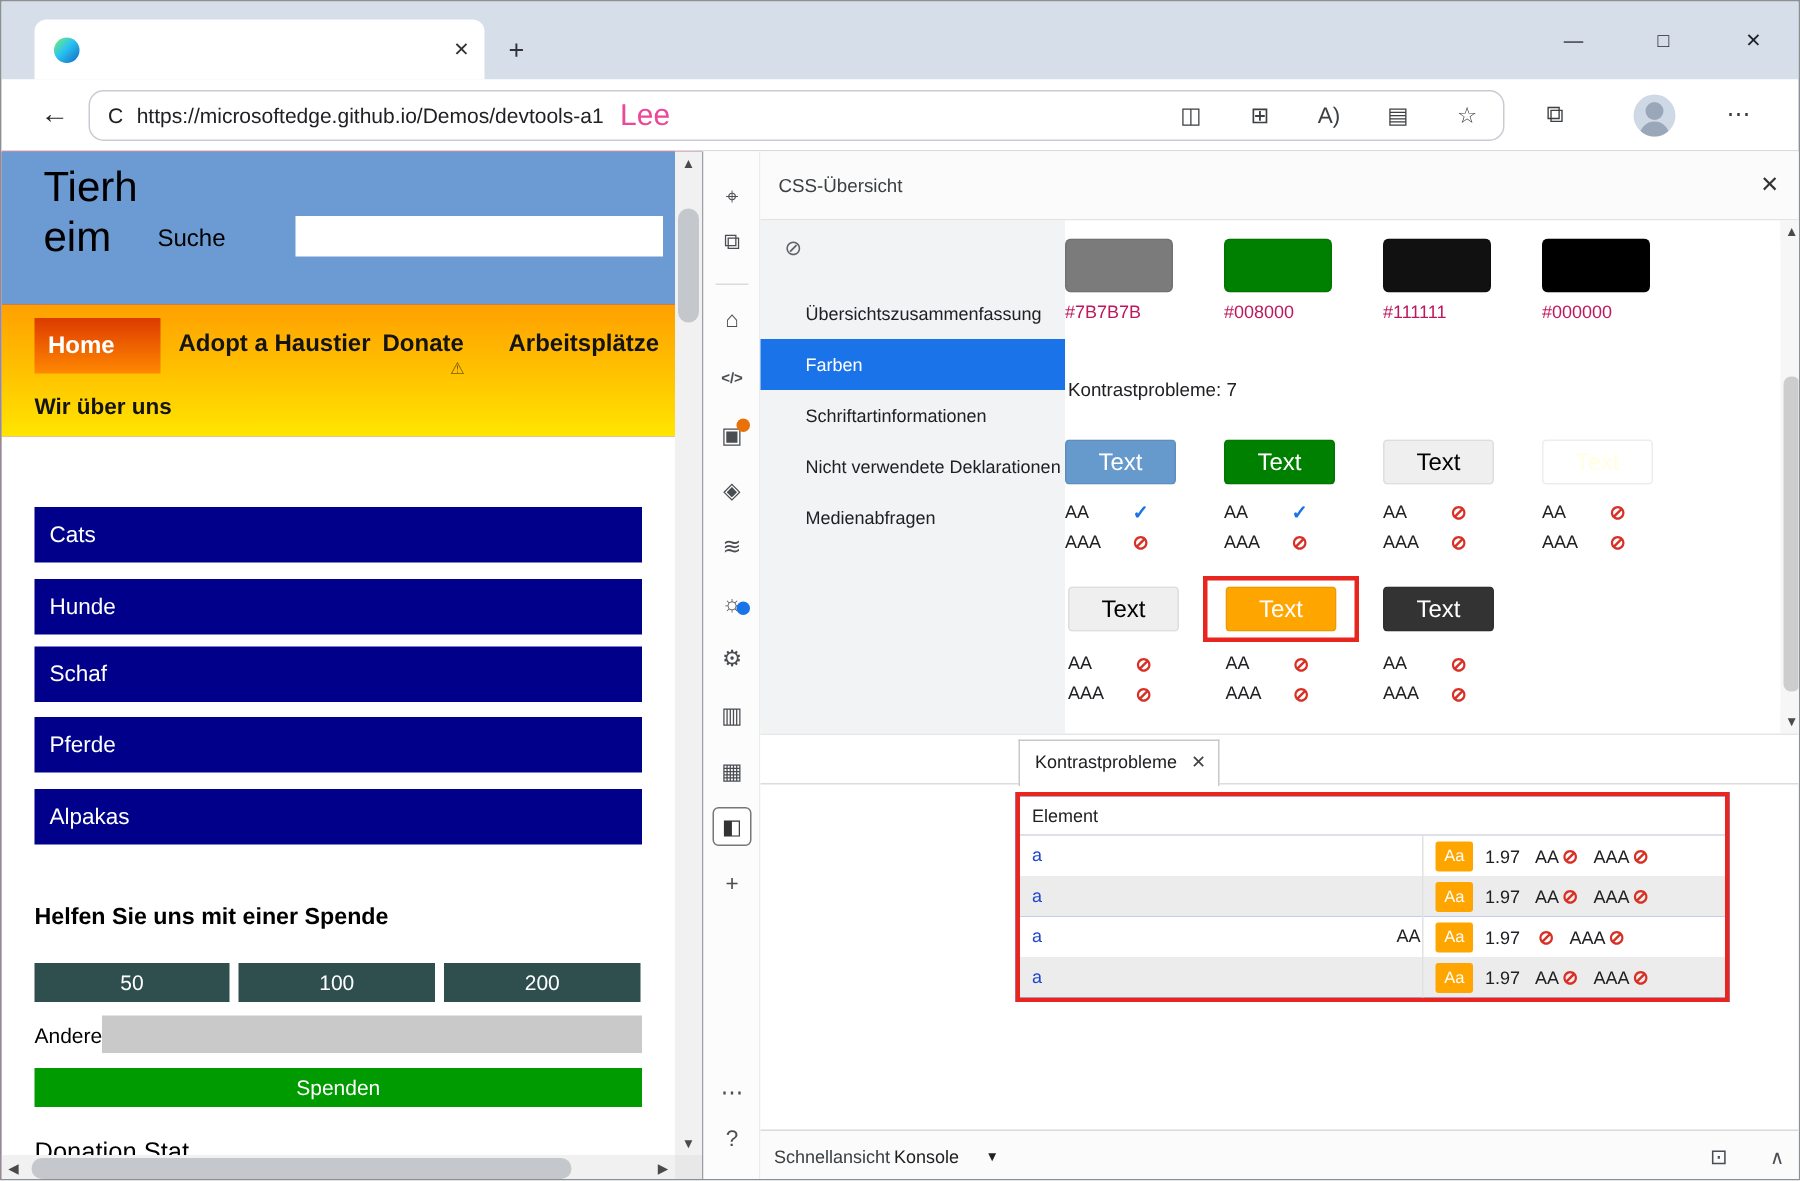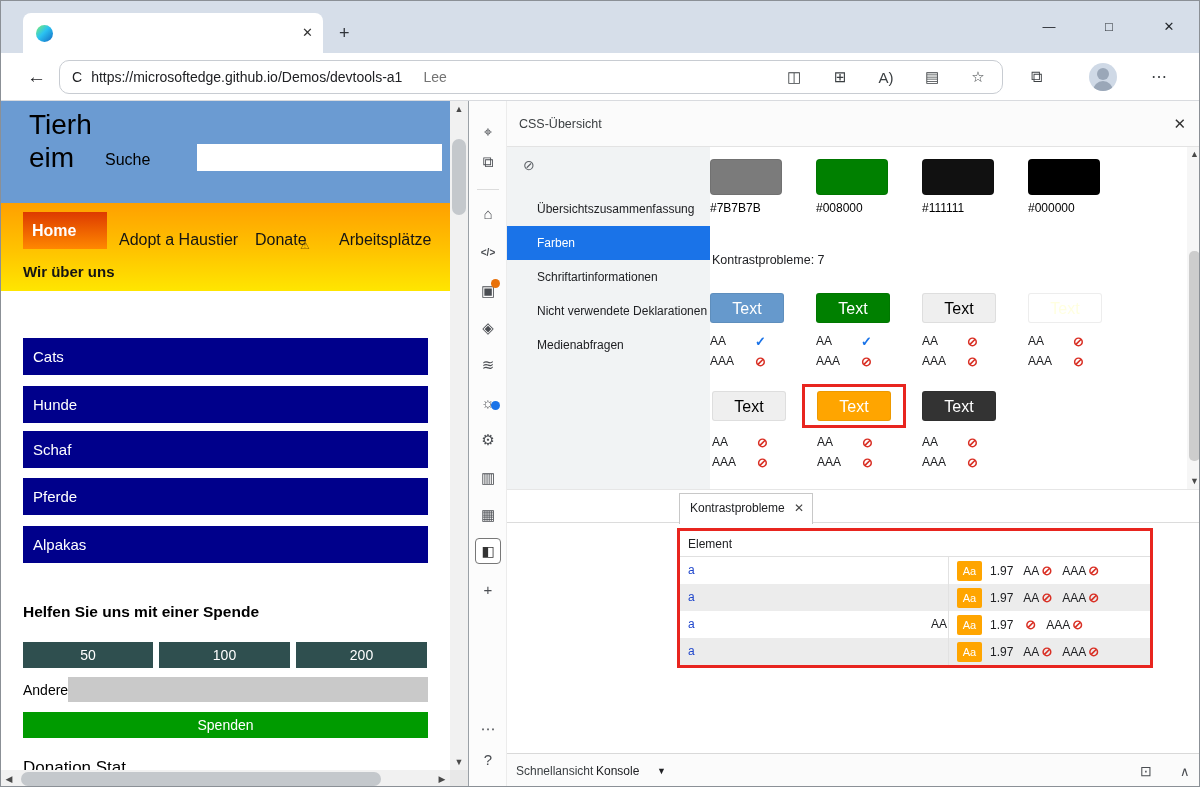--- a/index.html
+++ b/index.html
@@ -14,37 +14,37 @@
 #favicon{left:13px;top:12px;width:17px;height:17px;border-radius:50%;background:linear-gradient(135deg,#7df06a 0%,#2bc3f2 45%,#1267c2 100%)}
 #tabtitle{left:40px;top:0;height:40px;line-height:40px;font-size:12.5px;color:#1f2328;white-space:nowrap;overflow:hidden;width:232px}
 #tabclose{right:10px;top:0;height:40px;line-height:40px;font-size:13px;color:#333}
 #newtab{left:338px;top:12px;height:40px;line-height:40px;font-size:18px;color:#30343a}
 .winctl{top:0;height:52px;line-height:52px;width:44px;text-align:center;font-size:13px;color:#1f2328;cursor:default}
 #addressbar{left:0;top:52px;width:100%;height:48px;background:#fff;border-bottom:1px solid #d9dbdf}
 #backbtn{left:26px;top:0;height:48px;line-height:48px;font-size:19px;color:#202124}
 #urlbox{left:58px;top:7px;width:944px;height:34px;border:1px solid #c8ccd2;border-radius:10px;background:#fff;display:flex;align-items:center;padding:0 12px}
 #reload{font-size:14px;color:#202124;margin-right:9px}
 #urltext{font-size:14px;color:#202124;white-space:nowrap}
-#urlsuffix{font-size:14px;color:#737373;margin-left:21px}
+#urlsuffix{font-size:20px;color:#ec4899;margin-left:11px}
 #urlspacer{flex:1}
 .urlicon{font-size:15px;color:#3c4043;width:24px;text-align:center;margin-left:22px}
 .baricon{top:0;height:48px;line-height:48px;font-size:16px;color:#3c4043}
 #avatar{left:1088px;top:10px;width:28px;height:28px;border-radius:50%;background:#cfd9e6;overflow:hidden}
 #avatar i{position:absolute;left:8px;top:5px;width:12px;height:12px;border-radius:50%;background:#9aa7b8}
 #avatar b{position:absolute;left:4px;top:18px;width:20px;height:12px;border-radius:10px 10px 0 0;background:#9aa7b8}
 
 
 #webpage{left:0;top:100px;width:467px;height:687px;background:#be185d;overflow:hidden}
 #siteheader{left:0;top:0;width:449px;height:102px;background:#6b9bd2}
 #sitetitle{left:28px;top:7px;font-size:28px;line-height:33px;color:#000}
 #suche{left:104px;top:50px;font-size:16px;color:#000}
 #searchinput{left:196px;top:43px;width:245px;height:27px;border:none;background:#fff;outline:none}
 #sitenav{left:0;top:102px;width:449px;height:88px;background:linear-gradient(180deg,#ffa000 0%,#ffc400 55%,#ffe600 100%);overflow:hidden}
 #homeitem{left:22px;top:9px;width:84px;height:37px;background:linear-gradient(180deg,#dd3a00,#ff8800);color:#fff;font-weight:bold;font-size:16px;line-height:37px;padding-left:9px}
-.navlink{top:28px;font-weight:normal;font-size:16px;color:#141414;white-space:nowrap}
+.navlink{top:18px;font-weight:bold;font-size:16px;color:#141414;white-space:nowrap}
 #navrow2{left:22px;top:60px;font-weight:bold;font-size:15px;color:#141414}
 #navemoji{left:299px;top:36px;font-size:11px;color:#7a5b00}
 #sitebody{left:0;top:190px;width:449px;height:479px;background:#fff;overflow:hidden}
 .cat{left:22px;width:405px;height:37px;background:#00008b;color:#fff;font-size:15px;line-height:37px;padding-left:10px}
 #donhead{left:22px;top:312px;font-size:15.5px;font-weight:bold;color:#000}
 .amt{top:351px;height:26px;background:#2f4f4f;color:#fff;font-size:14px;text-align:center;line-height:26px}
 #anderelab{left:22px;top:391px;font-size:14px;color:#000}
 #andereinput{left:67px;top:386px;width:360px;height:25px;border:none;background:#c9c9c9;outline:none}
 #spenden{left:22px;top:421px;width:405px;height:26px;background:#009b00;color:#fff;font-size:14px;text-align:center;line-height:26px}
 #cliphead{left:22px;top:467px;font-size:17px;font-weight:normal;color:#000}
@@ -70,21 +70,21 @@
 .abbadge{width:9px;height:9px;border-radius:50%}
 #dttopbar{left:38px;top:0;width:695px;height:46px;background:#fbfbfb;border-bottom:1px solid #e3e3e3}
 #dttitle{left:12px;top:0;height:46px;line-height:46px;font-size:12.5px;color:#3c4043}
 #dtclose{right:16px;top:0;height:46px;line-height:46px;font-size:15px;color:#333}
 #dtsidebar{left:38px;top:46px;width:203px;height:342px;background:#f1f3f4}
 #dtclear{left:16px;top:10px;font-size:14px;color:#5f6368}
 .sbi{left:0;width:203px;height:34px;line-height:34px;padding-left:30px;font-size:12px;color:#202124;white-space:nowrap;overflow:hidden;cursor:default}
 .sbi.sel{color:#fff}
 #dtmain{left:241px;top:46px;width:492px;height:342px;background:#fff}
 .sw{width:72px;height:36px;border-radius:4px;border:1px solid rgba(0,0,0,.08)}
-.swl{top:54px;font-size:12px;color:#000000}
+.swl{top:54px;font-size:12px;color:#be185d}
 #contrasthead{left:2px;top:106px;font-size:12.5px;color:#202124}
 .cc{width:76px}
 .ccbtn{width:74px;height:30px;line-height:30px;text-align:center;font-size:16px;border-radius:3px;border:1px solid rgba(0,0,0,.07)}
 .ccline{height:18px;font-size:12px;color:#202124;position:relative;width:74px}
 .ccline .ico{position:absolute;left:45px;top:0;font-size:13px;font-weight:bold}
 .ccline.l1{margin-top:11px}
 .ccline.l2{margin-top:2px}
 .cc.r2 .ccline.l1{margin-top:14px}
 #redcard{left:92px;top:237px;width:104px;height:44px;border:3px solid #e8251f}
 #dtvscroll{left:477px;top:0;width:15px;height:342px;background:#f6f6f6}

